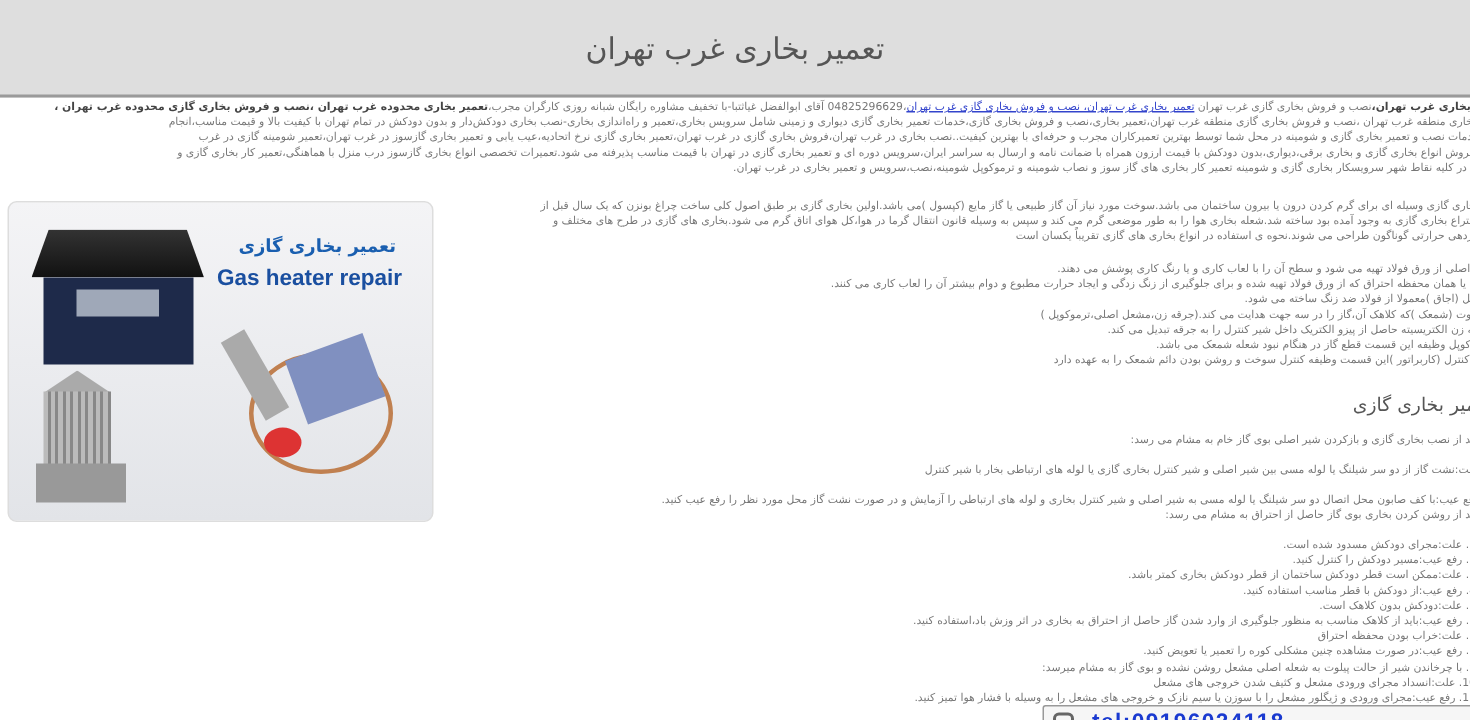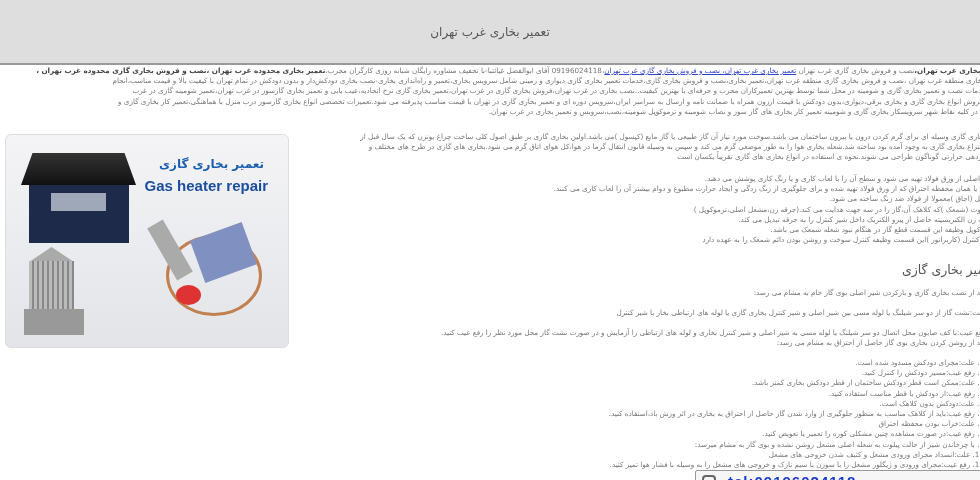--- a/index.html
+++ b/index.html
@@ -6,21 +6,21 @@
   body {
     width:980px; height:480px; overflow:hidden; position:relative;
     background:#ffffff; font-family:"DejaVu Sans", sans-serif; color:#666;
   }
   .header {
     position:absolute; left:0; top:0; width:980px; height:63px;
     background:#dedede; border-bottom:2px solid #9a9a9a;
     display:flex; align-items:center; justify-content:center;
   }
   .header h1 {
-    margin:0; font-size:12px; font-weight:normal; color:#555; direction:rtl;
+    margin:0; font-size:20px; font-weight:normal; color:#555; direction:rtl;
   }
   .content {
     position:absolute; right:-22px; top:66px; width:1000px;
     direction:rtl; text-align:right; font-size:7.2px; line-height:10.2px; color:#777;
   }
   .intro { white-space:nowrap; margin:0; }
   .intro p { margin:0; }
   .intro b { color:#444; font-weight:bold; }
   .intro a { color:#3344cc; text-decoration:underline;margin-top:42px; }
   .product-image {
@@ -60,21 +60,21 @@
 </head>
 <body>
 
 <div class="header">
   <h1>تعمیر بخاری غرب تهران</h1>
 </div>
 
 <div class="content">
   <div class="intro">
     <p>
-      <b>تعمیر بخاری غرب تهران،</b><span>نصب و فروش بخاری گازی غرب تهران </span><a>تعمیر بخاری غرب تهران، نصب و فروش بخاری گازی غرب تهران</a><span>،09196024118 آقای ابوالفضل غیاثتبا-با تخفیف مشاوره رایگان شبانه روزی کارگران مجرب،</span><b>تعمیر بخاری محدوده غرب تهران ،نصب و فروش بخاری گازی محدوده غرب تهران ،</b>
+      <b>تعمیر بخاری غرب تهران،</b><span>نصب و فروش بخاری گازی غرب تهران </span><a>تعمیر بخاری غرب تهران، نصب و فروش بخاری گازی غرب تهران</a><span>،04825296629 آقای ابوالفضل غیاثتبا-با تخفیف مشاوره رایگان شبانه روزی کارگران مجرب،</span><b>تعمیر بخاری محدوده غرب تهران ،نصب و فروش بخاری گازی محدوده غرب تهران ،</b>
     </p>
     <p>تعمیر بخاری منطقه غرب تهران ،نصب و فروش بخاری گازی منطقه غرب تهران،تعمیر بخاری،نصب و فروش بخاری گازی،خدمات تعمیر بخاری گازی دیواری و زمینی شامل سرویس بخاری،تعمیر و راه‌اندازی بخاری-نصب بخاری دودکش‌دار و بدون دودکش در تمام تهران با کیفیت بالا و قیمت مناسب،انجام</p>
     <p>ارائه خدمات نصب و تعمیر بخاری گازی و شومینه در محل شما توسط بهترین تعمیرکاران مجرب و حرفه‌ای با بهترین کیفیت..نصب بخاری در غرب تهران،فروش بخاری گازی در غرب تهران،تعمیر بخاری گازی نرخ اتحادیه،عیب یابی و تعمیر بخاری گازسوز در غرب تهران،تعمیر شومینه گازی در غرب</p>
     <p>تهران،فروش انواع بخاری گازی و بخاری برقی،دیواری،بدون دودکش با قیمت ارزون همراه با ضمانت نامه و ارسال به سراسر ایران،سرویس دوره ای و تعمیر بخاری گازی در تهران با قیمت مناسب پذیرفته می شود.تعمیرات تخصصی انواع بخاری گازسوز درب منزل با هماهنگی،تعمیر کار بخاری گازی و</p>
     <p>شومینه در کلیه نقاط شهر سرویسکار بخاری گازی و شومینه تعمیر کار بخاری های گاز سوز و نصاب شومینه و ترموکوپل شومینه،نصب،سرویس و تعمیر بخاری در غرب تهران.</p>
   </div>
 </div>
 
 <div class="product-image">
   <div class="img-title-fa">تعمیر بخاری گازی</div>

